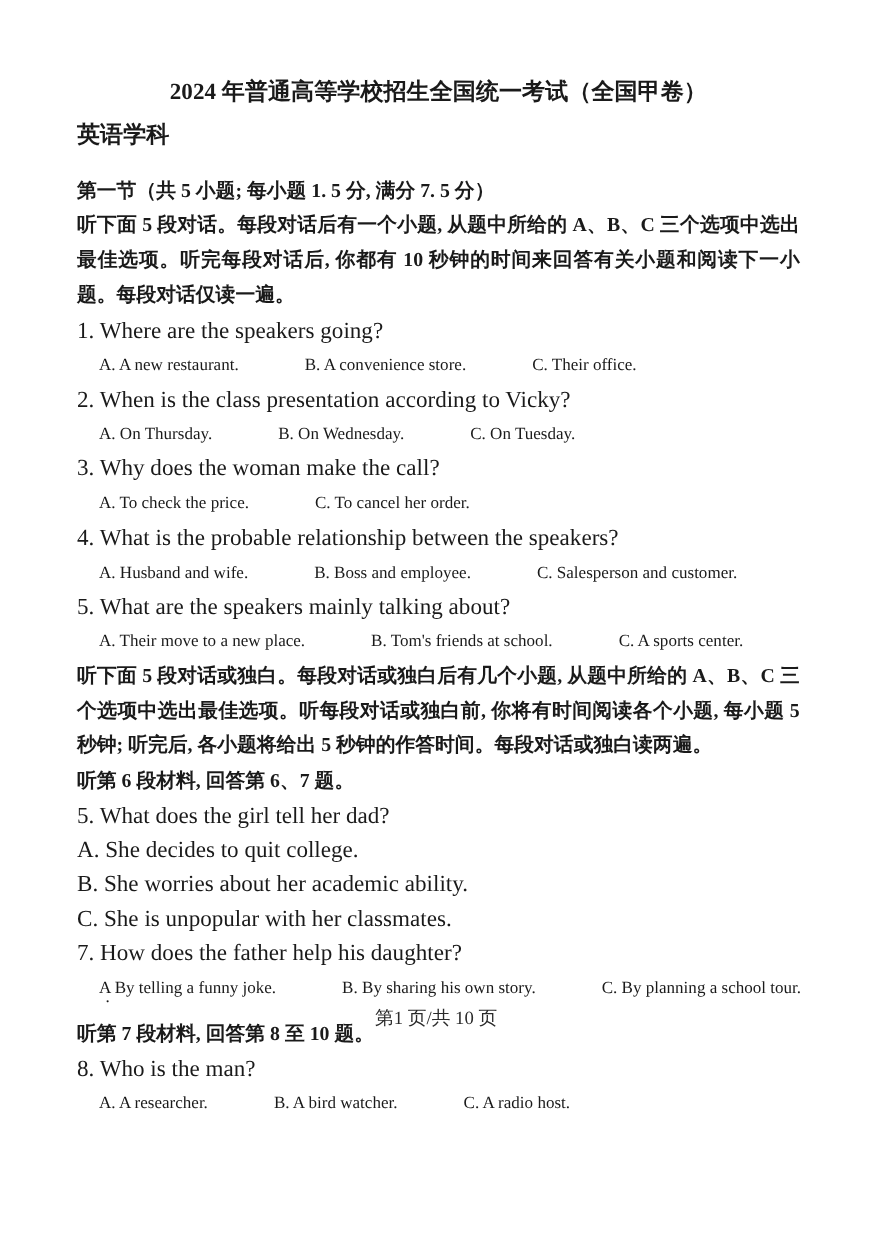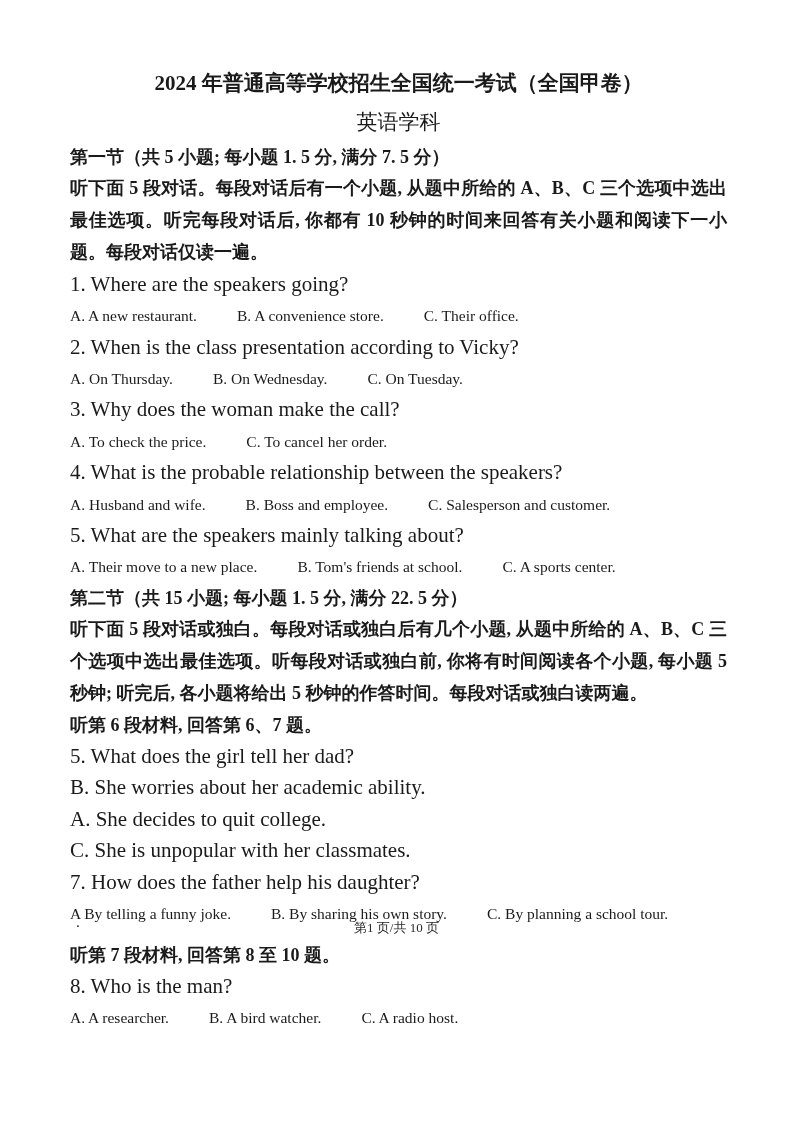--- a/index.html
+++ b/index.html
@@ -21,26 +21,26 @@
   .content {
     padding: 70px 66px 0 70px;
   }
   .doc-title {
     text-align: center;
     font-weight: bold;
     font-size: 21px;
     line-height: 27px;
   }
   .doc-subtitle {
-    text-align: center;
-    font-weight: normal;
+    text-align: left;
+    font-weight: bold;
     font-size: 21px;
     line-height: 27px;
     margin-top: 12px;
-    margin-bottom: 6px;
+    margin-bottom: 22px;
   }
   .cjk-heading {
     font-weight: bold;
     font-size: 18px;
     line-height: 31.4px;
     white-space: nowrap;
   }
   .cjk-para {
     font-weight: bold;
     font-size: 18px;
@@ -54,36 +54,36 @@
     white-space: nowrap;
   }
   .opt-row {
     display: flex;
     flex-direction: row;
     gap: 40px;
     font-size: 15.5px;
     line-height: 31.4px;
     white-space: nowrap;
   }
-  .opt { position: relative; }
+  .opt { position: relative; margin-left: 20px; }
   .stray-dot {
     position: absolute;
     left: 6px;
     top: 19px;
     font-size: 15.5px;
     line-height: 10px;
   }
   .extra-gap-top { margin-top: 10px; }
   .page-footer {
     position: absolute;
     left: 0;
     right: 0;
     bottom: 20px;
     text-align: center;
-    font-size: 13px;
+    font-size: 17px;
     color: #2a2a2a;
   }
 </style>
 </head>
 <body>
 
 <div class="page">
   <div class="content">
 
     <div class="doc-title">2024 年普通高等学校招生全国统一考试（全国甲卷）</div>
@@ -129,28 +129,27 @@
 
     <div>
       <div class="q-line">5. What are the speakers mainly talking about?</div>
       <div class="opt-row">
         <span class="opt">A. Their move to a new place.</span>
         <span class="opt">B. Tom's friends at school.</span>
         <span class="opt">C. A sports center.</span>
       </div>
     </div>
 
-    <div class="cjk-heading">第二节（共 15 小题; 每小题 1. 5 分, 满分 22. 5 分）</div>
     <div class="cjk-para">听下面 5 段对话或独白。每段对话或独白后有几个小题, 从题中所给的 A、B、C 三个选项中选出最佳选项。听每段对话或独白前, 你将有时间阅读各个小题, 每小题 5 秒钟; 听完后, 各小题将给出 5 秒钟的作答时间。每段对话或独白读两遍。</div>
     <div class="cjk-heading">听第 6 段材料, 回答第 6、7 题。</div>
 
     <div>
       <div class="q-line">5. What does the girl tell her dad?</div>
+      <div class="q-line">A. She decides to quit college.</div>
       <div class="q-line">B. She worries about her academic ability.</div>
-      <div class="q-line">A. She decides to quit college.</div>
       <div class="q-line">C. She is unpopular with her classmates.</div>
     </div>
 
     <div>
       <div class="q-line">7. How does the father help his daughter?</div>
       <div class="opt-row">
         <span class="opt"><span>A  By telling a funny joke.</span><span class="stray-dot">.</span></span>
         <span class="opt">B. By sharing his own story.</span>
         <span class="opt">C. By planning a school tour.</span>
       </div>

